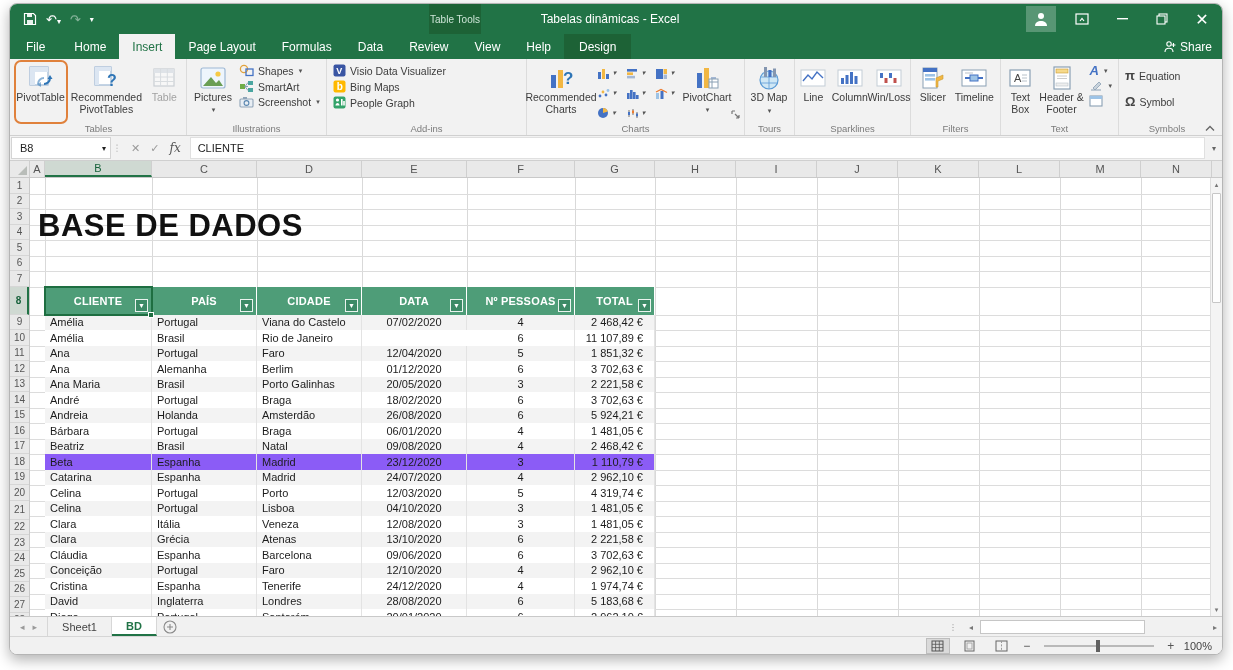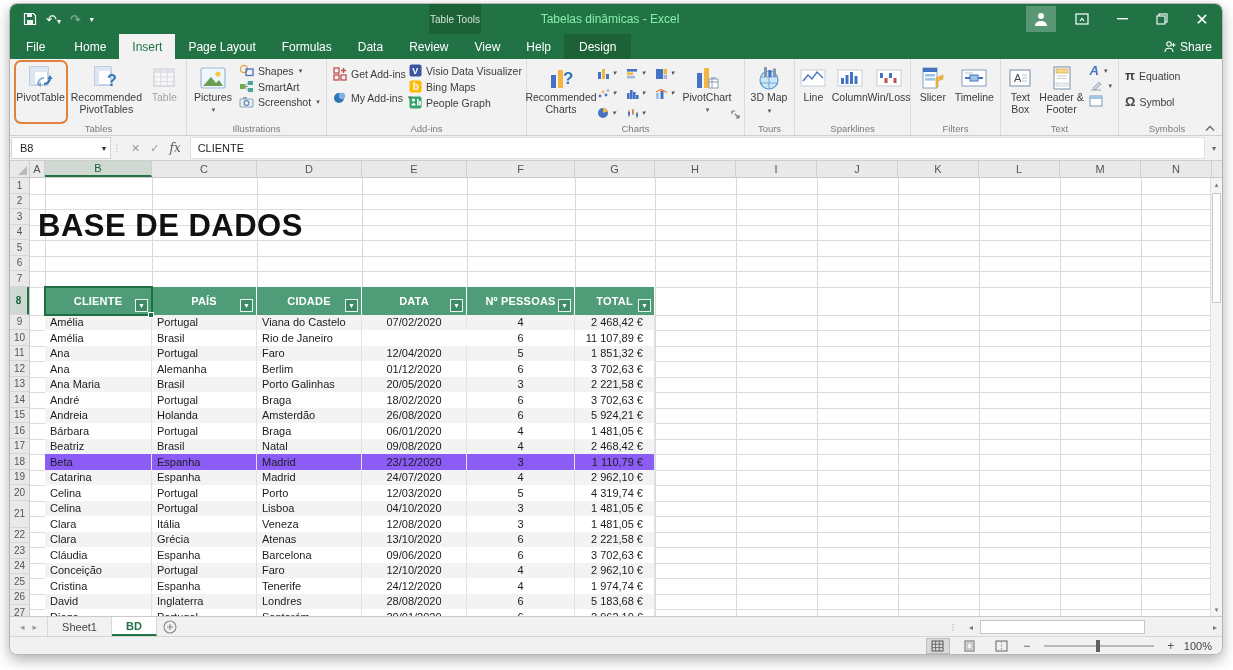--- a/index.html
+++ b/index.html
@@ -11,21 +11,21 @@
 
   
   .titlebar{height:30px;background:var(--green,#217346);position:relative;
             display:flex;align-items:center;color:#fff}
   .qat{display:flex;align-items:center;gap:9px;padding-left:13px;font-size:13px}
   .qat .g{color:#fff;cursor:default}
   .qat .dim{opacity:.45}
   .qat .tiny{font-size:8px}
   .ctxblock{position:absolute;left:419px;top:0;width:52px;height:30px;background:#1d6236;
             color:#cfe6d8;font-size:10px;display:flex;align-items:center;justify-content:center}
-  .doctitle{position:absolute;left:0;right:12px;text-align:center;font-size:12px;color:#86efac;pointer-events:none}
+  .doctitle{position:absolute;left:0;right:12px;text-align:center;font-size:12px;color:#ffffff;pointer-events:none}
   .winctl{position:absolute;right:0;top:0;height:30px;display:flex;align-items:center}
   .winctl .wb{width:40px;height:30px;display:flex;align-items:center;justify-content:center}
   .avatarbox{width:30px;height:26px;background:rgba(255,255,255,.25);display:flex;align-items:center;justify-content:center;margin-right:6px}
 
   
   .tabrow{height:25px;background:var(--green,#217346);display:flex;align-items:stretch;
           color:#fff;font-size:12px;position:relative}
   .tab{padding:0 13px;display:flex;align-items:center;cursor:default}
   .tab.file{padding:0 16px}
   .tab.active{background:#f2f2f2;color:#217346;font-weight:400}
@@ -273,43 +273,20 @@
               </svg>
             </span>
           <span>Screenshot</span>
             <span class="car">▾</span>
         </div>
       </div>
       <div class="grplabel">Illustrations</div>
     </div>
 
     <div class="grp" style="width:200px">
-      <div class="stack2" style="width:76px">
-        <div class="sb">
-          <span>
-              <svg width="14" height="14" viewBox="0 0 14 14">
-                <rect x="1" y="1" width="5" height="5" fill="none" stroke="#c0504d" stroke-width="1.3"></rect>
-                <rect x="1" y="8" width="5" height="5" fill="none" stroke="#c0504d" stroke-width="1.3"></rect>
-                <rect x="8" y="8" width="5" height="5" fill="none" stroke="#c0504d" stroke-width="1.3"></rect>
-                <path d="M10.5 1v5M8 3.5h5" stroke="#c0504d" stroke-width="1.4"></path>
-              </svg>
-            </span>
-          <span>Get Add-ins</span>
-        </div>
-        <div class="sb">
-          <span>
-              <svg width="14" height="12" viewBox="0 0 14 12">
-                <circle cx="6" cy="6" r="5" fill="#2e75b6"></circle>
-                <circle cx="9" cy="4" r="3.2" fill="#7fb2e0"></circle>
-              </svg>
-            </span>
-          <span>My Add-ins</span>
-            <span class="car">▾</span>
-        </div>
-      </div>
       <div class="stack">
         <div class="sb">
           <span>
               <svg width="13" height="13" viewBox="0 0 13 13">
                 <rect x="0.5" y="0.5" width="12" height="12" rx="2" fill="#3955a3"></rect>
                 <text x="3.2" y="10" font-size="9" font-weight="bold" fill="#fff" font-family="Liberation Sans,sans-serif">V</text>
               </svg>
             </span>
           <span>Visio Data Visualizer</span>
         </div>
@@ -639,21 +616,21 @@
           <div class="rn" style="height: 15.5px;">11</div>
           <div class="rn" style="height: 15.5px;">12</div>
           <div class="rn" style="height: 15.5px;">13</div>
           <div class="rn" style="height: 15.5px;">14</div>
           <div class="rn" style="height: 15.5px;">15</div>
           <div class="rn" style="height: 15.5px;">16</div>
           <div class="rn" style="height: 15.5px;">17</div>
           <div class="rn" style="height: 15.5px;">18</div>
           <div class="rn" style="height: 15.5px;">19</div>
           <div class="rn" style="height: 15.5px;">20</div>
-          <div class="rn" style="height: 27px;">21</div>
+          <div class="rn" style="height: 19px;">21</div>
           <div class="rn" style="height: 15.5px;">22</div>
           <div class="rn" style="height: 15.5px;">23</div>
           <div class="rn" style="height: 15.5px;">24</div>
           <div class="rn" style="height: 15.5px;">25</div>
           <div class="rn" style="height: 15.5px;">26</div>
           <div class="rn" style="height: 15.5px;">27</div>
           <div class="rn" style="height: 15.5px;">28</div>
         </div>
         <div class="vline" style="left: 35px;"></div>
         <div class="vline" style="left: 142px;"></div>

